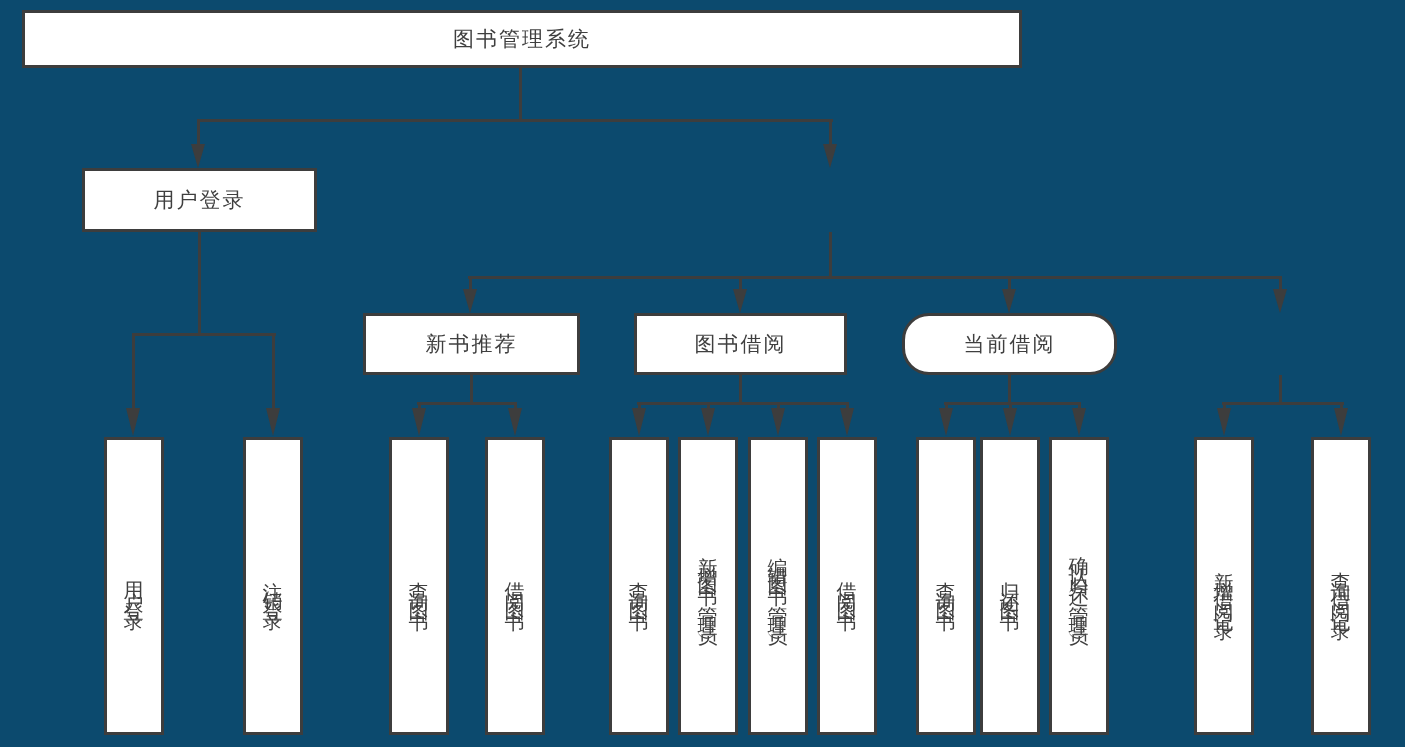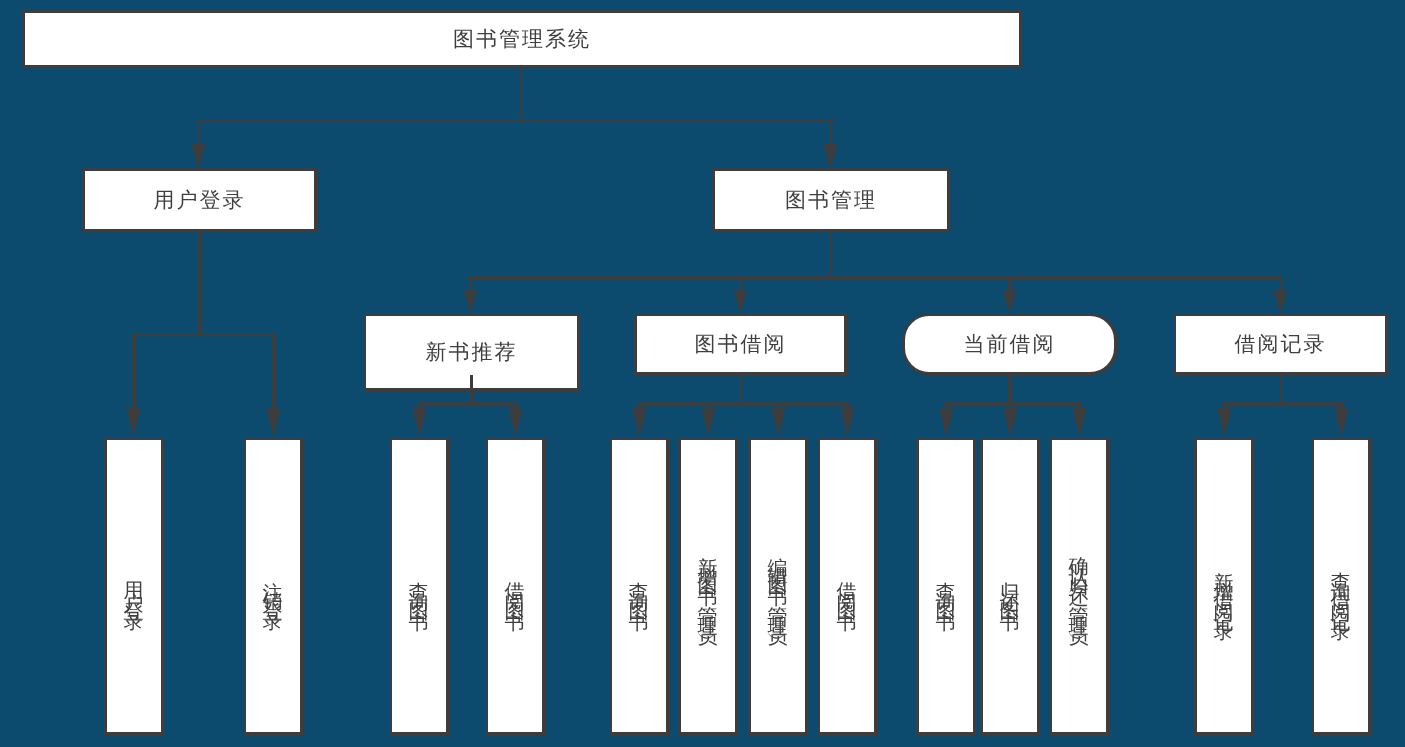--- a/index.html
+++ b/index.html
@@ -60,35 +60,29 @@
 
 <div class="canvas">
 
   <div class="box" style="left:22px;top:10px;width:1000px;height:58px;">
     <span class="hlabel">图书管理系统</span>
   </div>
 
   <div class="box" style="left:82px;top:168px;width:235px;height:64px;">
     <span class="hlabel">用户登录</span>
   </div>
-  <div class="box" style="left:712px;top:168px;width:238px;height:64px;">
-    <span class="hlabel">图书管理</span>
-  </div>
 
-  <div class="box" style="left:363px;top:313px;width:217px;height:78px;">
+  <div class="box" style="left:363px;top:313px;width:217px;height:62px;">
     <span class="hlabel">新书推荐</span>
   </div>
   <div class="box" style="left:634px;top:313px;width:213px;height:62px;">
     <span class="hlabel">图书借阅</span>
   </div>
   <div class="box" style="left:902px;top:313px;width:215px;height:62px;border-radius:27px;">
     <span class="hlabel">当前借阅</span>
-  </div>
-  <div class="box" style="left:1173px;top:313px;width:215px;height:62px;">
-    <span class="hlabel">借阅记录</span>
   </div>
 
   <div class="box" style="left:104px;top:437px;width:60px;height:298px;">
     <span class="vlabel">用户登录</span>
   </div>
   <div class="box" style="left:243px;top:437px;width:60px;height:298px;">
     <span class="vlabel">注销登录</span>
   </div>
 
   <div class="box" style="left:389px;top:437px;width:60px;height:298px;">

